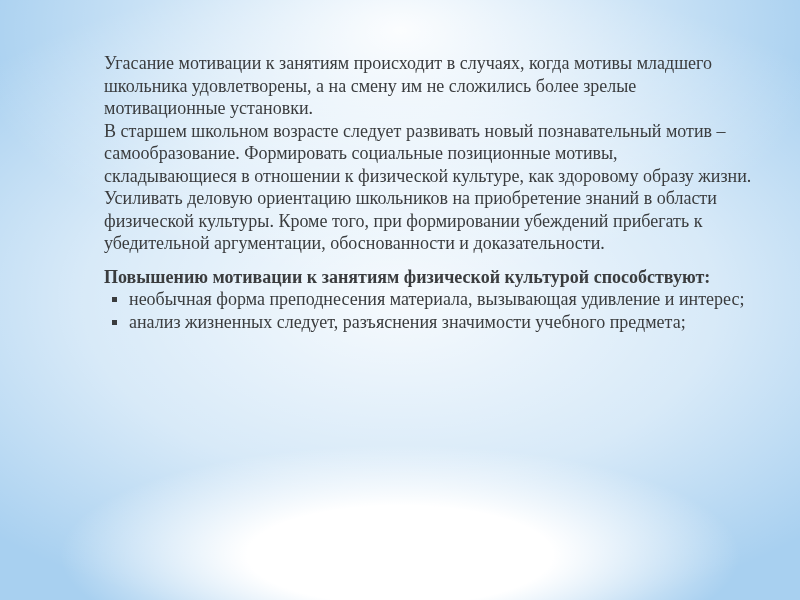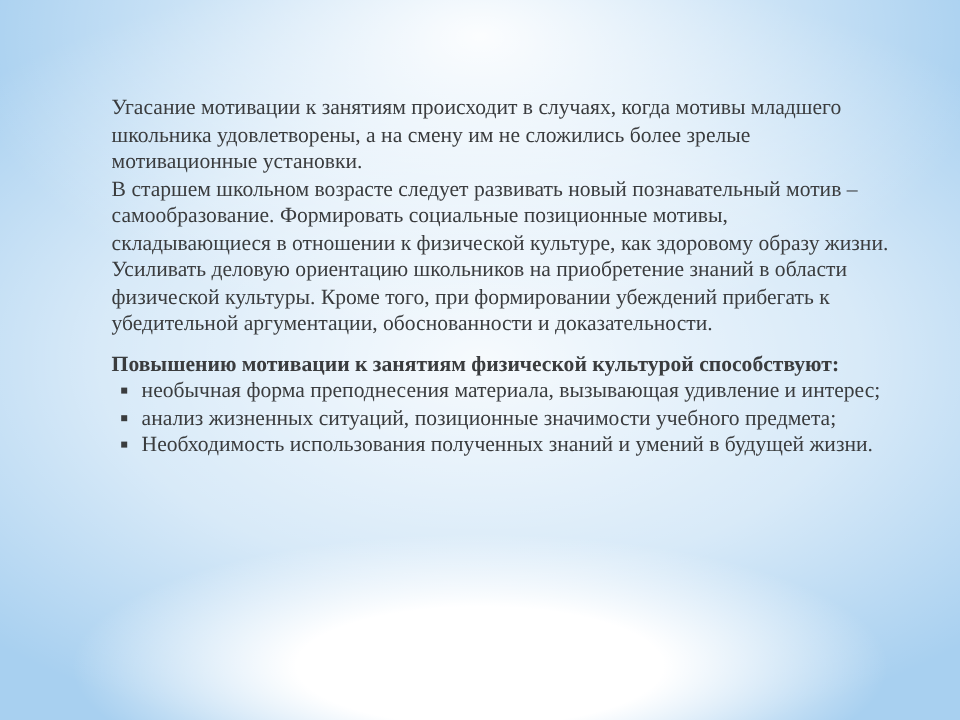--- a/index.html
+++ b/index.html
@@ -14,24 +14,23 @@
     font-family: "Liberation Serif", "DejaVu Serif", serif;
     color: #3a3c3e;
     background-color: #a8d0f0;
     background-image:
       radial-gradient(ellipse 340px 110px at 50% 555px, #ffffff 0%, #ffffff 45%, rgba(255,255,255,0) 100%),
       radial-gradient(ellipse 430px 250px at 50% 30px, rgba(255,255,255,0.95) 0%, rgba(255,255,255,0) 100%),
       radial-gradient(ellipse 580px 330px at 50% 300px, rgba(255,255,255,0.9) 0%, rgba(255,255,255,0.55) 55%, rgba(255,255,255,0) 100%);
   }
   .content {
     position: absolute;
-    left: 93px;
+    left: 104px;
     top: 52px;
     width: 695px;
-    margin-top: 26px;
   }
   .body-text {
     font-size: 18px;
     line-height: 22.5px;
     white-space: pre-line;
   }
   .heading {
     margin-top: 11px;
     font-size: 18px;
     line-height: 22.5px;
@@ -79,22 +78,18 @@
 
     <div class="heading">Повышению мотивации к занятиям физической культурой способствуют:</div>
 
     <div class="bullets">
       <div class="bullet-row">
         <span class="marker"></span>
         <span class="btext">необычная форма преподнесения материала, вызывающая удивление и интерес;</span>
       </div>
       <div class="bullet-row">
         <span class="marker"></span>
-        <span class="btext">анализ жизненных ситуаций, позиционные значимости учебного предмета;</span>
-      </div>
-      <div class="bullet-row">
-        <span class="marker"></span>
-        <span class="btext">Необходимость использования полученных знаний и умений в будущей жизни.</span>
+        <span class="btext">анализ жизненных следует, разъяснения значимости учебного предмета;</span>
       </div>
     </div>
 
   </div>
 </div>
 
 </body></html>

